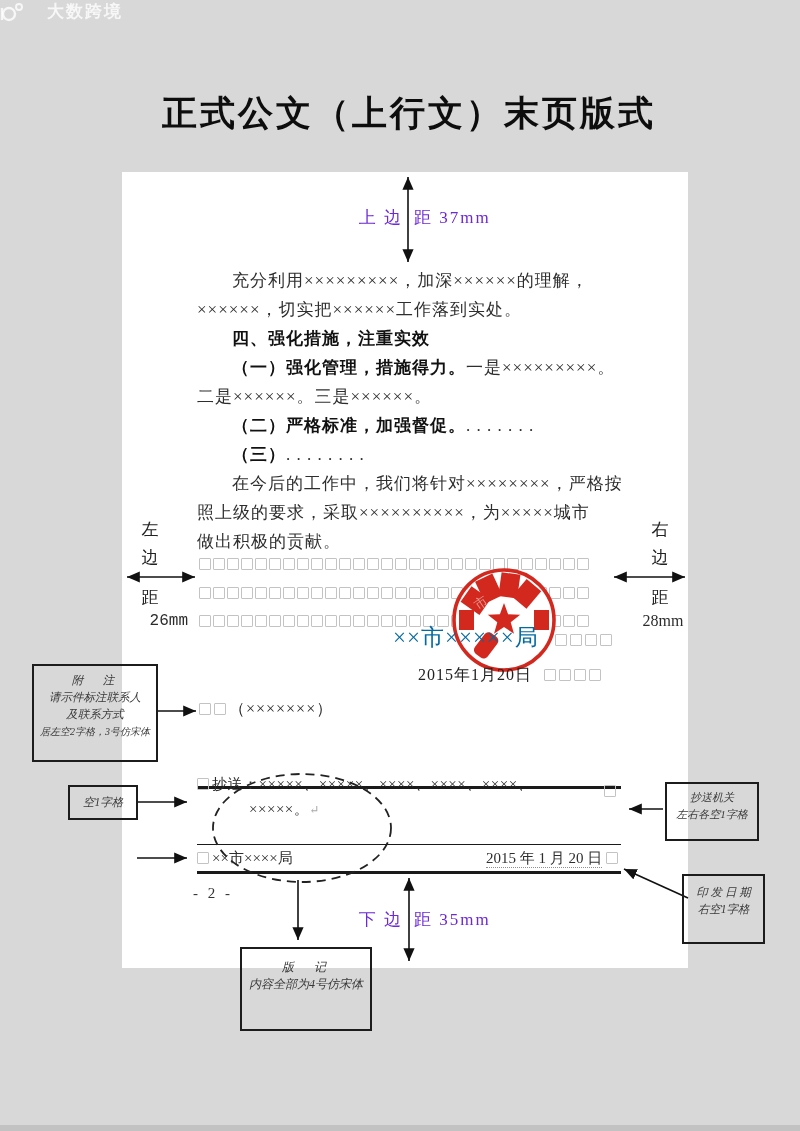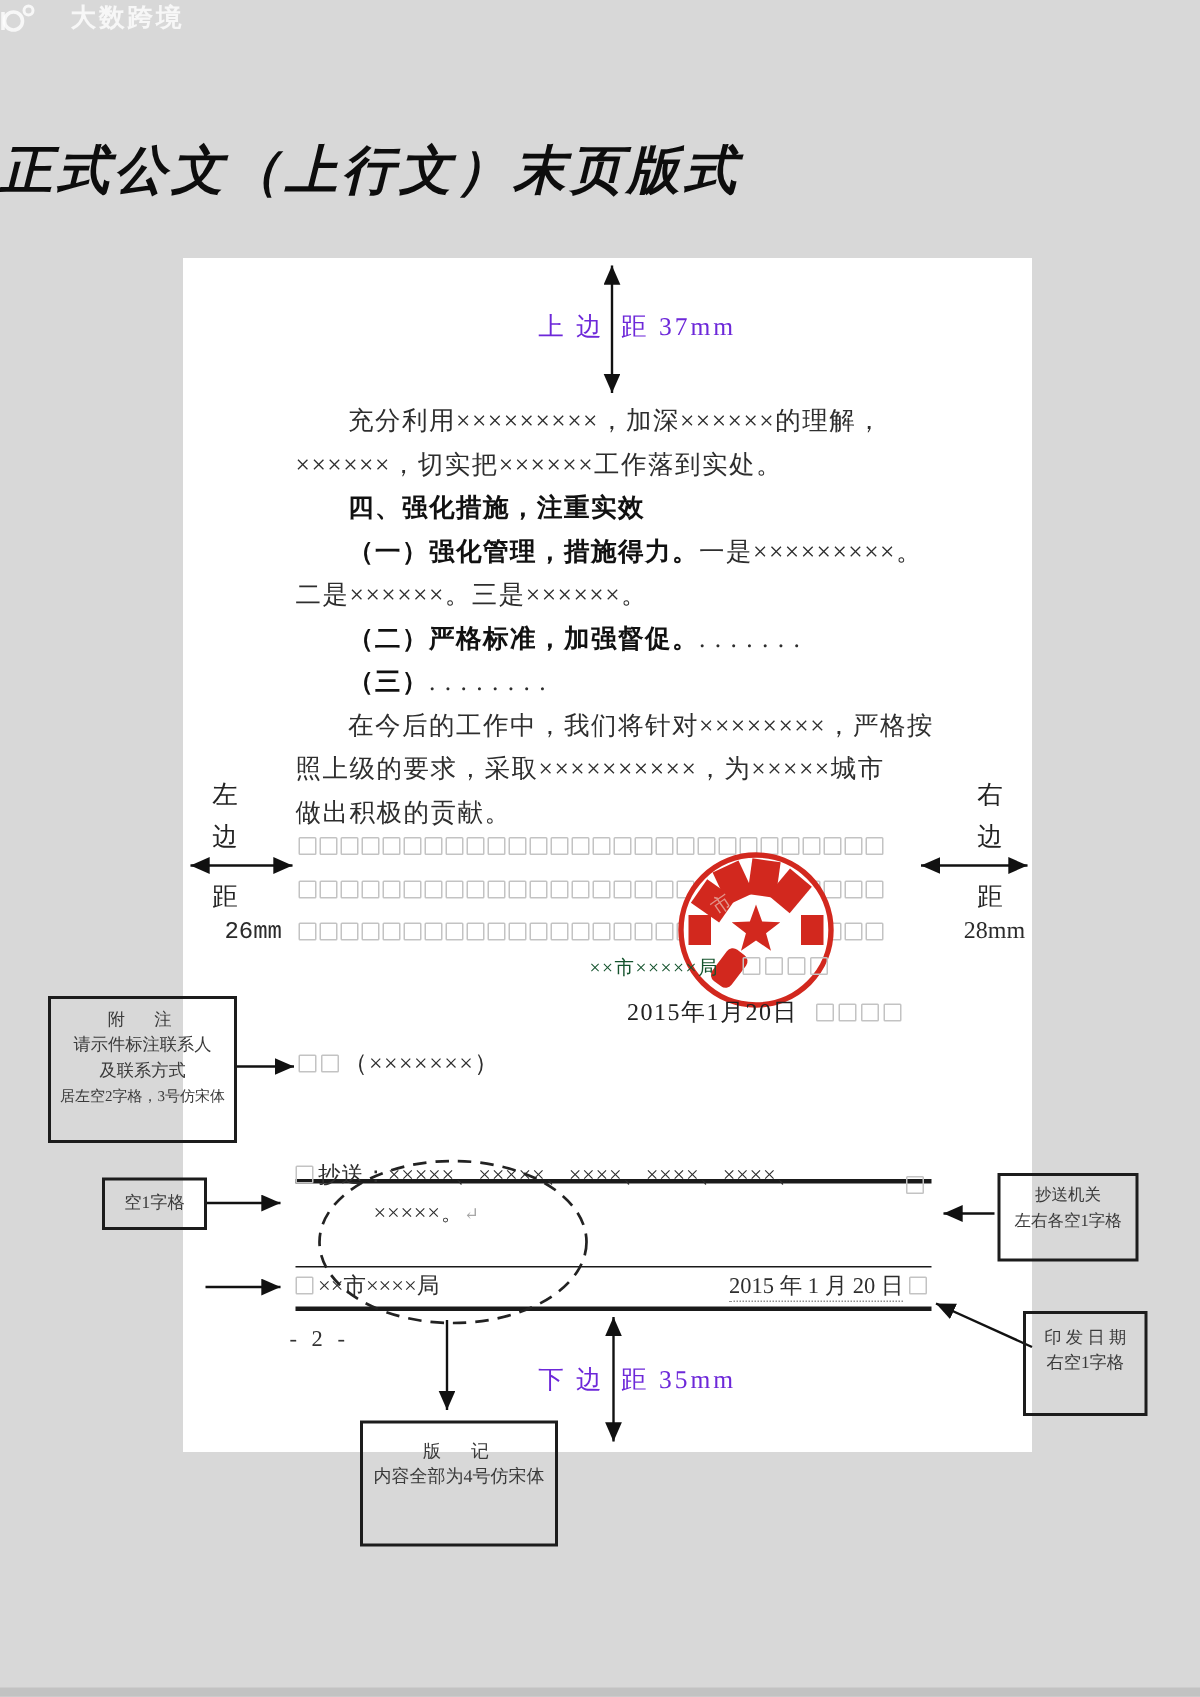--- a/index.html
+++ b/index.html
@@ -1,22 +1,22 @@
 <!DOCTYPE html>
 <html style="--seal: #d2281e;"><head>
 <meta charset="utf-8">
 <style>
   html,body{margin:0;padding:0;}
   body{background:#b0b0b0;}
   .canvas{position:relative;width:800px;height:1131px;background:#d8d8d8;overflow:hidden;
           font-family:"Liberation Serif","DejaVu Serif",serif;color:#2b2b2b;}
   .abs{position:absolute;}
   
-  #title{left:0;top:90px;width:656px;text-align:left;font-family:"Liberation Sans","DejaVu Sans",sans-serif;
-         font-weight:bold;font-size:35px;letter-spacing:3px;color:#0d0d0d;font-style:italic;}
+  #title{left:0;top:90px;width:656px;text-align:right;font-family:"Liberation Sans","DejaVu Sans",sans-serif;
+         font-weight:bold;font-size:35px;letter-spacing:3px;color:#0d0d0d;}
   
   #page{left:122px;top:172px;width:566px;height:796px;background:#ffffff;z-index:1;}
   
   .mlabel{font-size:17px;color:#6d28d9;letter-spacing:2px;white-space:nowrap;z-index:5;}
   #top-label-a{right:397px;top:206px;text-align:right;}
   #top-label-b{left:414px;top:206px;}
   #bot-label-a{right:397px;top:908px;text-align:right;}
   #bot-label-b{left:414px;top:908px;}
   .mside{font-size:17px;color:#222;z-index:5;width:26px;text-align:center;}
   #ml-1{left:137px;top:518px;} #ml-2{left:137px;top:546px;} #ml-3{left:137px;top:586px;}
@@ -29,21 +29,21 @@
   .bline b{font-weight:700;color:#111;}
   .ind{padding-left:35px;}
   
   .sq{display:inline-block;width:10px;height:10px;border:1.5px solid #c3c3c3;border-radius:1px;
       background:transparent;flex:0 0 auto;}
   .sqrow{display:flex;gap:2px;height:13px;margin-bottom:15.5px;}
   #grid{left:199px;top:558px;z-index:2;}
   .txt-sq .sq{vertical-align:-1px;margin-right:3px;}
   
   #seal{left:448px;top:566px;width:112px;height:112px;z-index:3;}
-  #sig-agency{left:393px;top:636px;font-size:13px;letter-spacing:1px;z-index:4;white-space:nowrap;color:#14532d;}
+  #sig-agency{left:393px;top:622px;font-size:23px;letter-spacing:1px;z-index:4;white-space:nowrap;color:#0369a1;}
   #sig-agency .sqs{margin-left:16px;} 
   #sig-date{left:418px;top:665px;font-size:16px;letter-spacing:1px;z-index:4;white-space:nowrap;color:#222;}
   #sig-date .sqs{margin-left:12px;}
   .sqs .sq{vertical-align:-1px;margin-right:3px;}
   
   #note-line{left:199px;top:699px;font-size:16px;letter-spacing:1px;z-index:2;white-space:nowrap;color:#2e2e2e;}
   
   .rule{background:#1a1a1a;z-index:2;}
   #rule-top{left:197px;top:786px;width:424px;height:2.5px;}
   #rule-mid{left:197px;top:844px;width:424px;height:1.2px;}
@@ -53,21 +53,21 @@
   #copy-l2{height:24px;line-height:24px;padding-left:52px;letter-spacing:0.5px;}
   #copy-trail{position:absolute;right:4px;top:7px;}
   .retmark{color:#a8a8a8;font-size:12px;}
   #issuer-row{left:197px;top:847px;width:424px;height:22px;line-height:22px;z-index:2;
               display:flex;justify-content:space-between;font-size:15px;color:#2e2e2e;white-space:nowrap;}
   #issue-date{border-bottom:1px dotted #8f8f8f;padding-bottom:1px;}
   
   #pagenum{left:193px;top:885px;font-size:15px;letter-spacing:3px;color:#333;z-index:2;}
   
   .callout{border:2px solid #1c1c1c;background:transparent;z-index:6;text-align:center;
-           color:#3a3a3a;font-size:11.5px;line-height:17px;}
+           color:#3a3a3a;font-size:11.5px;line-height:17px;font-style:italic;}
   .callout .t{letter-spacing:4px;}
   #co-fuzhu{left:32px;top:664px;width:122px;height:88px;padding-top:6px;}
   #co-fuzhu .small{font-size:10px;letter-spacing:0;}
   #co-kong1{left:68px;top:785px;width:66px;height:31px;line-height:31px;}
   #co-yinfa-jg{left:58px;top:830px;width:77px;height:52px;padding-top:6px;}
   #co-cs-jg{left:665px;top:782px;width:90px;height:50px;padding-top:5px;font-size:11px;}
   #co-yf-rq{left:682px;top:874px;width:79px;height:58px;padding-top:8px;}
   #co-banji{left:240px;top:947px;width:128px;height:70px;padding-top:10px;font-size:12px;}
   
   #overlay{left:0;top:0;width:800px;height:1131px;z-index:5;pointer-events:none;}

